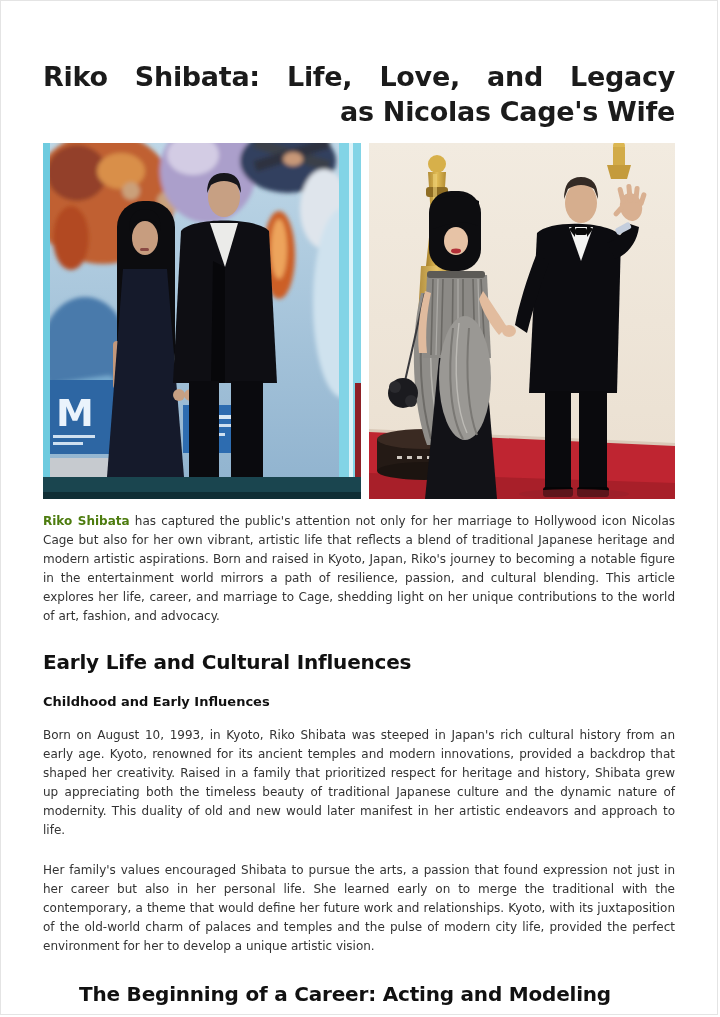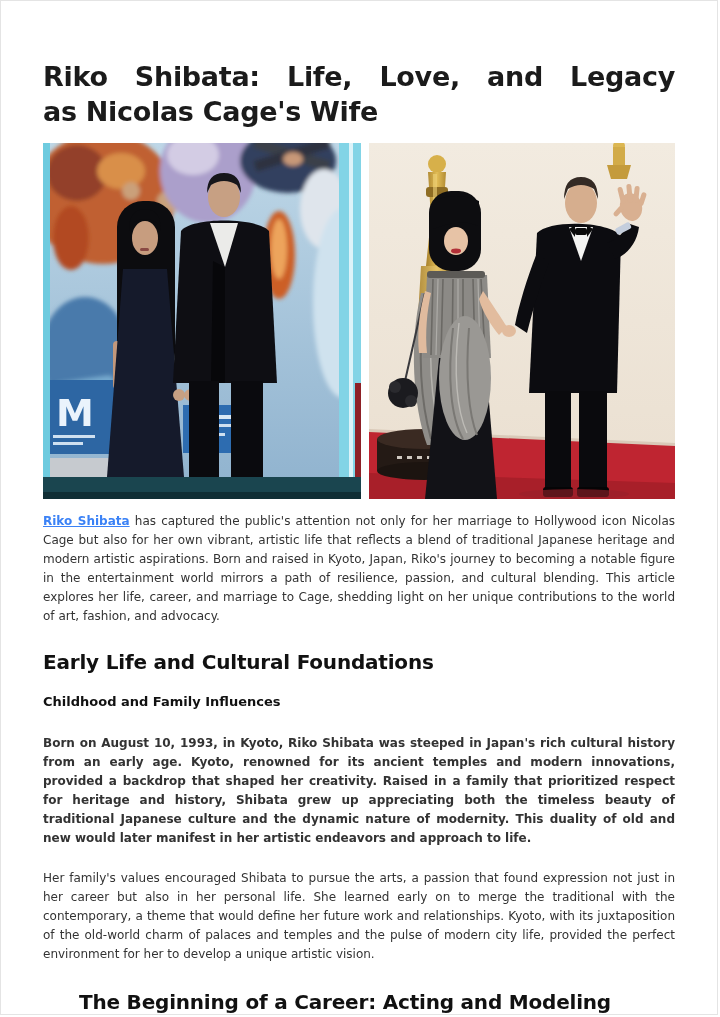--- a/index.html
+++ b/index.html
@@ -12,34 +12,34 @@
     width:718px;height:1015px;background:#ffffff;
     border:1px solid #e4e4e4;box-sizing:border-box;
   }
   .content{width:632px;margin:0 auto;padding-top:58px;}
 
   h1.title{
     margin:0;color:#1b1b1b;font-size:27px;line-height:35px;
     font-weight:bold;letter-spacing:-0.3px;
   }
   .title-line1{display:block;text-align:justify;text-align-last:justify;}
-  .title-line2{display:block;text-align:left;}
+  .title-line2{display:block;text-align:right;}
 
   figure.photo-strip{
     margin:14px 0 0;padding:0;height:356px;display:flex;gap:8px;
   }
   figure.photo-strip svg{display:block;flex:none;}
 
   p{
     margin:13px 0 0;font-size:12px;line-height:19px;color:#333333;
     text-align:justify;
   }
-  p.p-mid{margin-top:24px;font-weight:bold;}
+  p.p-mid{margin-top:16px;}
   p.p-gap{margin-top:21px;}
-  a.inline-link{color:#3b82f6;font-weight:bold;text-decoration:underline;cursor:pointer;}
+  a.inline-link{color:#4d7c0f;font-weight:bold;cursor:pointer;}
 
   h2.section{
     margin:24px 0 0;font-size:20px;line-height:24px;color:#111;
     font-weight:bold;letter-spacing:-0.2px;
   }
   h2.section-last{margin-top:26px;margin-left:36px;}
   h3.subsection{
     margin:20px 0 0;font-size:13px;line-height:16px;color:#111;font-weight:bold;
   }
 </style>
@@ -217,23 +217,23 @@
           <rect x="174" y="344" width="30" height="10" rx="3" fill="#050506"></rect>
           <rect x="208" y="344" width="32" height="10" rx="3" fill="#050506"></rect>
           <ellipse cx="205" cy="351" rx="55" ry="5" fill="#97202a" opacity="0.6"></ellipse>
         </g>
       </svg>
 
     </figure>
 
     <p class="intro"><a class="inline-link">Riko Shibata</a><span> has captured the public's attention not only for her marriage to Hollywood icon Nicolas Cage but also for her own vibrant, artistic life that reflects a blend of traditional Japanese heritage and modern artistic aspirations. Born and raised in Kyoto, Japan, Riko's journey to becoming a notable figure in the entertainment world mirrors a path of resilience, passion, and cultural blending. This article explores her life, career, and marriage to Cage, shedding light on her unique contributions to the world of art, fashion, and advocacy.</span></p>
 
-    <h2 class="section">Early Life and Cultural Foundations</h2>
-
-    <h3 class="subsection">Childhood and Family Influences</h3>
+    <h2 class="section">Early Life and Cultural Influences</h2>
+
+    <h3 class="subsection">Childhood and Early Influences</h3>
 
     <p class="p-mid">Born on August 10, 1993, in Kyoto, Riko Shibata was steeped in Japan's rich cultural history from an early age. Kyoto, renowned for its ancient temples and modern innovations, provided a backdrop that shaped her creativity. Raised in a family that prioritized respect for heritage and history, Shibata grew up appreciating both the timeless beauty of traditional Japanese culture and the dynamic nature of modernity. This duality of old and new would later manifest in her artistic endeavors and approach to life.</p>
 
     <p class="p-gap">Her family's values encouraged Shibata to pursue the arts, a passion that found expression not just in her career but also in her personal life. She learned early on to merge the traditional with the contemporary, a theme that would define her future work and relationships. Kyoto, with its juxtaposition of the old-world charm of palaces and temples and the pulse of modern city life, provided the perfect environment for her to develop a unique artistic vision.</p>
 
     <h2 class="section section-last">The Beginning of a Career: Acting and Modeling</h2>
 
   </div>
 </div>
 

